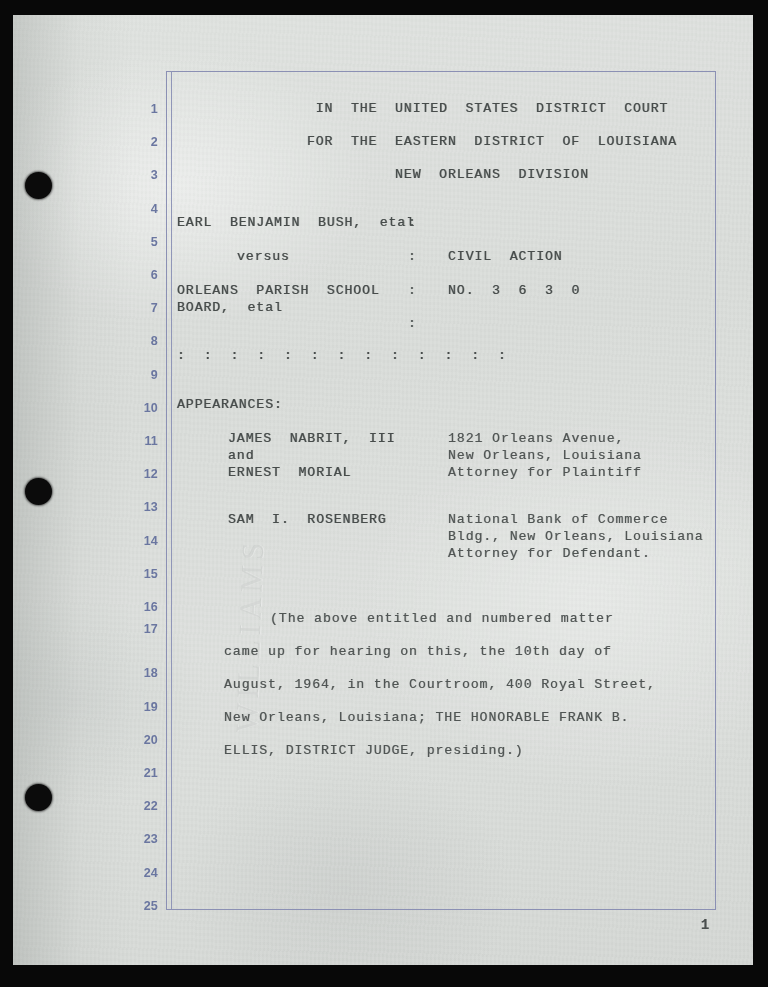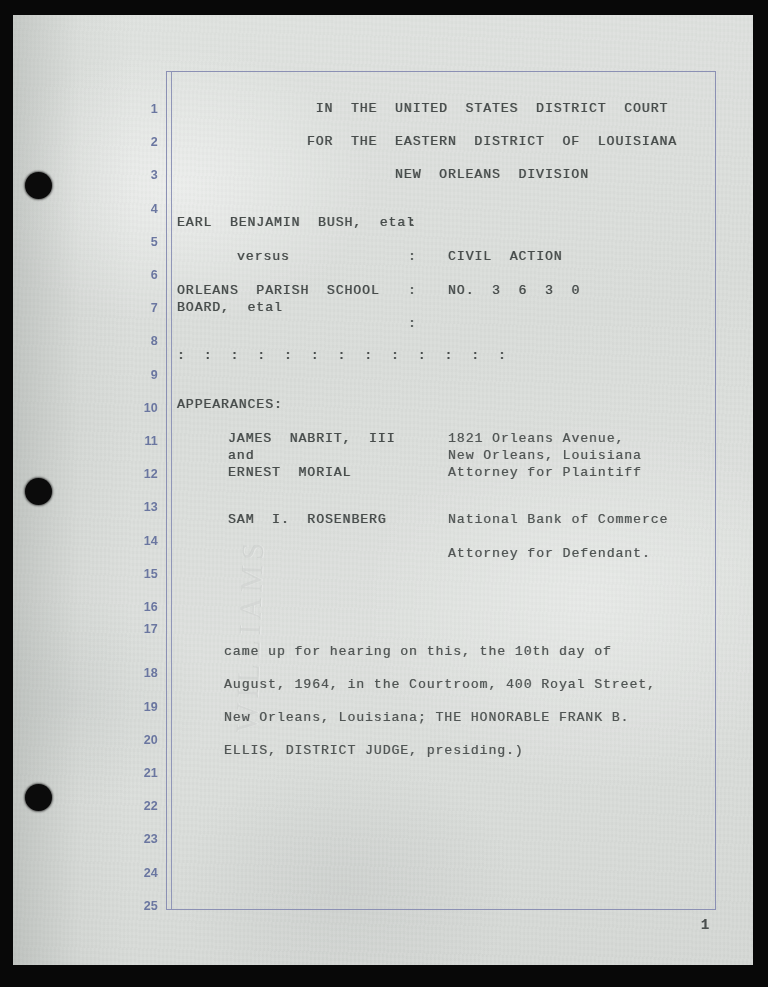--- a/index.html
+++ b/index.html
@@ -247,22 +247,24 @@
     <div class="tx heavy" style="left:228px; top:449px;">and</div>
     <div class="tx heavy" style="left:228px; top:466px;">ERNEST  MORIAL</div>
 
     <div class="tx" style="left:448px; top:432px;">1821 Orleans Avenue,</div>
     <div class="tx" style="left:448px; top:449px;">New Orleans, Louisiana</div>
     <div class="tx" style="left:448px; top:466px;">Attorney for Plaintiff</div>
 
     <div class="tx heavy" style="left:228px; top:513px;">SAM  I.  ROSENBERG</div>
 
     <div class="tx" style="left:448px; top:513px;">National Bank of Commerce</div>
+    <div class="tx" style="left:448px; top:530px;">Bldg., New Orleans, Louisiana</div>
     <div class="tx" style="left:448px; top:547px;">Attorney for Defendant.</div>
 
+    <div class="tx" style="left:270px; top:612px;">(The above entitled and numbered matter</div>
     <div class="tx" style="left:224px; top:645px;">came up for hearing on this, the 10th day of</div>
     <div class="tx" style="left:224px; top:678px;">August, 1964, in the Courtroom, 400 Royal Street,</div>
     <div class="tx" style="left:224px; top:711px;">New Orleans, Louisiana; THE HONORABLE FRANK B.</div>
     <div class="tx" style="left:224px; top:744px;">ELLIS, DISTRICT JUDGE, presiding.)</div>
 
   </div>
 
   <div id="page-number">1</div>
 
 </div>

